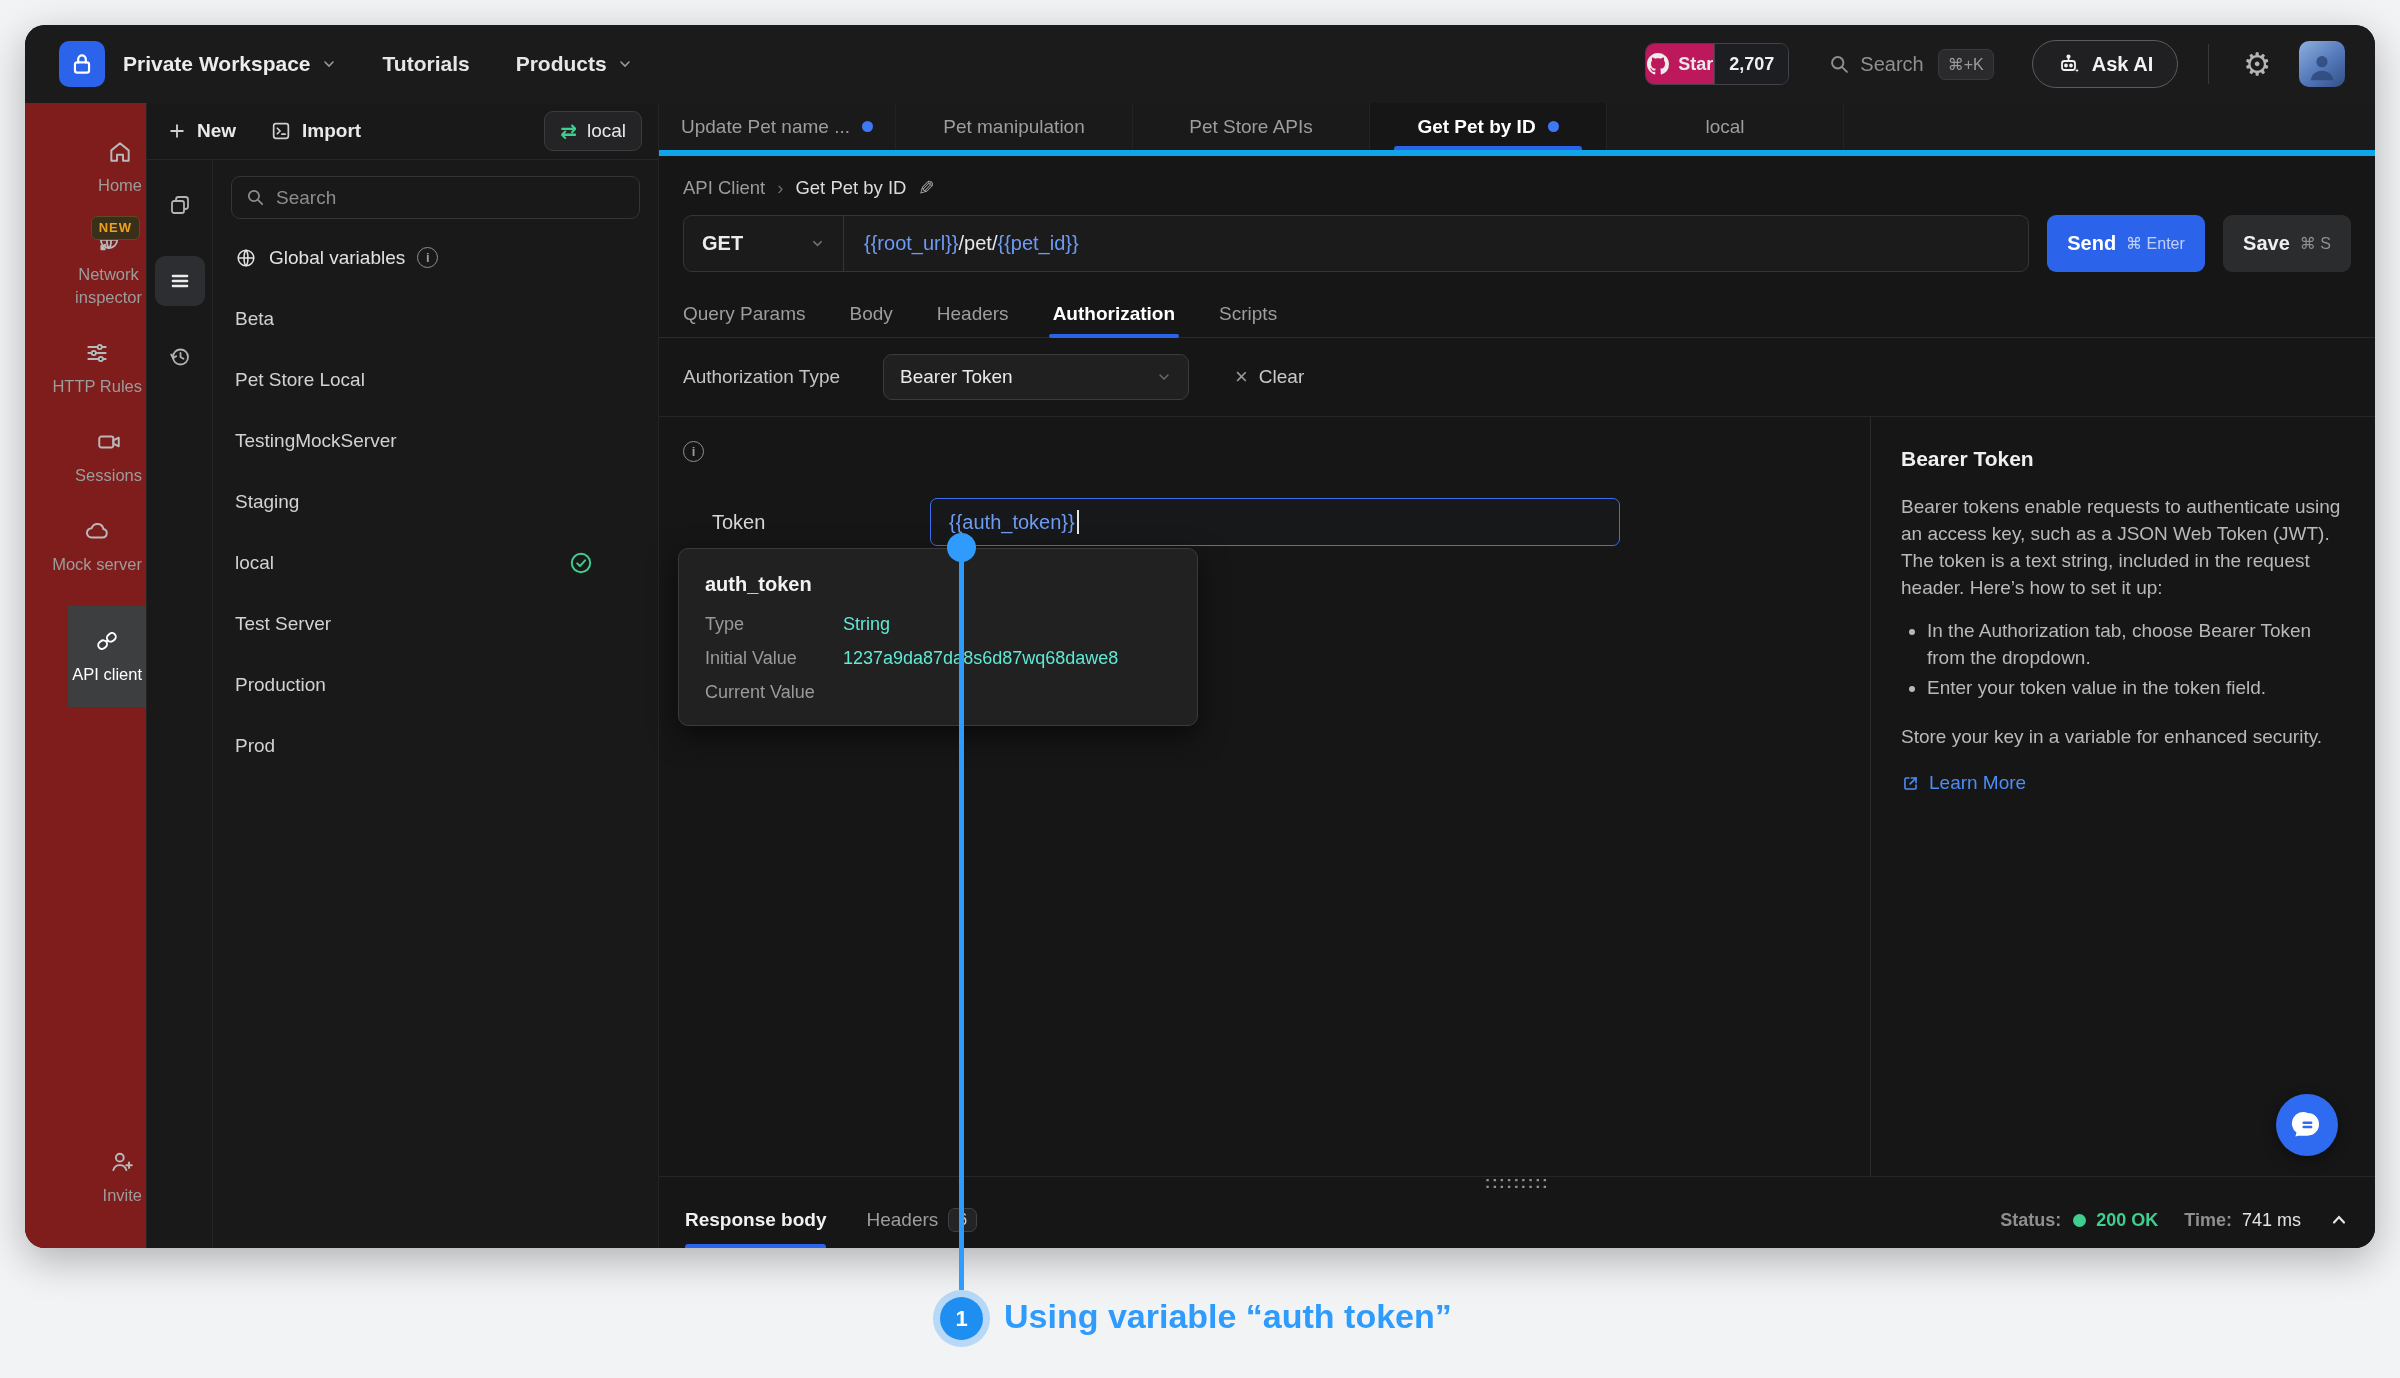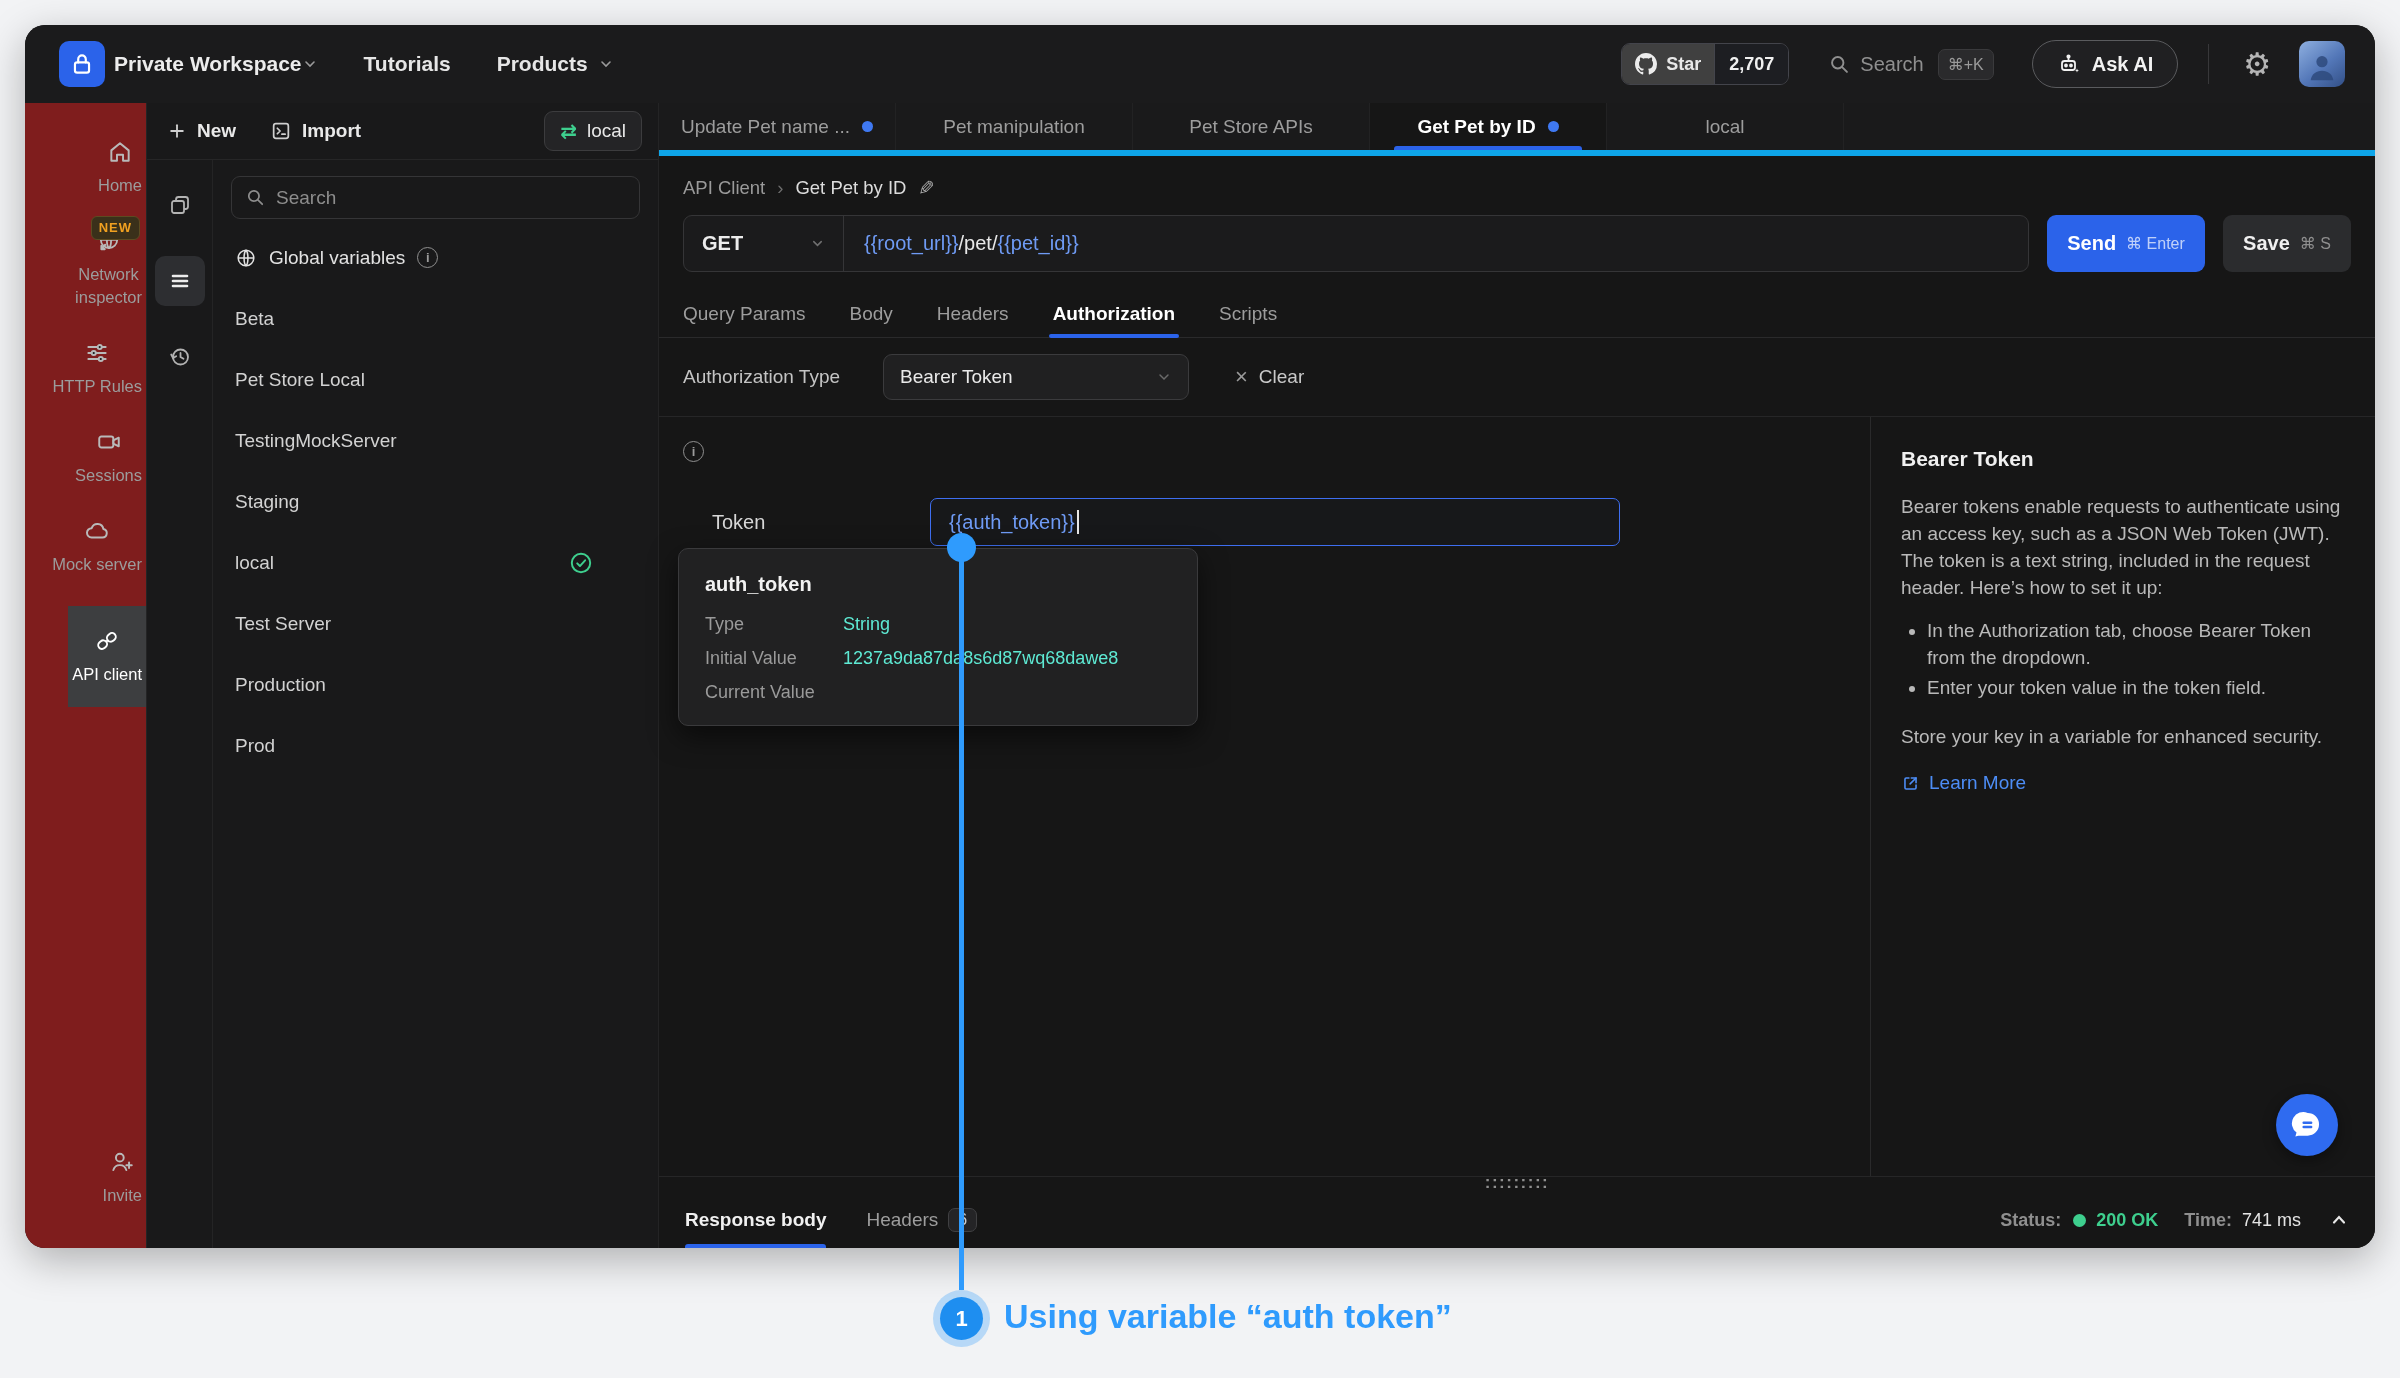--- a/index.html
+++ b/index.html
@@ -22,29 +22,29 @@
 
   
   .topbar {
     height:78px; flex:0 0 78px; background:#1b1b1c;
     display:flex; align-items:center; padding:0 30px 0 34px;
   }
   .logo {
     width:46px; height:46px; border-radius:10px; background:var(--accent,#2b63ea);
     display:flex; align-items:center; justify-content:center;
   }
-  .ws-name { margin-left:9px; font-size:21px; font-weight:700; color:#ececec; display:flex; align-items:center; gap:0; cursor:pointer;}
+  .ws-name { margin-left:18px; font-size:21px; font-weight:700; color:#ececec; display:flex; align-items:center; gap:10px; cursor:pointer;}
   .top-nav { margin-left:46px; font-size:21px; font-weight:700; color:#e6e6e6; display:flex; align-items:center; gap:10px; cursor:pointer;}
   .chev { color:#9a9a9a; }
   .top-right { margin-left:auto; display:flex; align-items:center; }
   .star-badge {
     display:flex; align-items:stretch; border:1px solid #43444b; border-radius:9px; overflow:hidden;
     font-size:18px; font-weight:700; cursor:pointer; height:42px;
   }
-  .star-left { background:#404040; display:flex; align-items:center; gap:9px; padding:0 13px; color:#e8e8e8; }
+  .star-left { background:#be185d; display:flex; align-items:center; gap:9px; padding:0 1px; color:#e8e8e8; }
   .star-right { background:#1d1e22; display:flex; align-items:center; padding:0 14px; color:#f0f0f0; border-left:1px solid #43444b;}
   .search-box { display:flex; align-items:center; gap:10px; margin-left:40px; color:#8f8f8f; font-size:20px; cursor:pointer;}
   .kbd {
     background:#2a2a2c; border:1px solid #3a3a3c; border-radius:7px;
     padding:5px 9px; font-size:16px; color:#9a9a9a; margin-left:4px;
   }
   .askai {
     margin-left:38px; height:48px; border:1.5px solid #5a5b5e; border-radius:999px;
     display:flex; align-items:center; gap:11px; padding:0 24px; color:#f2f2f2;
     font-size:20px; font-weight:600; cursor:pointer; background:#202022;

